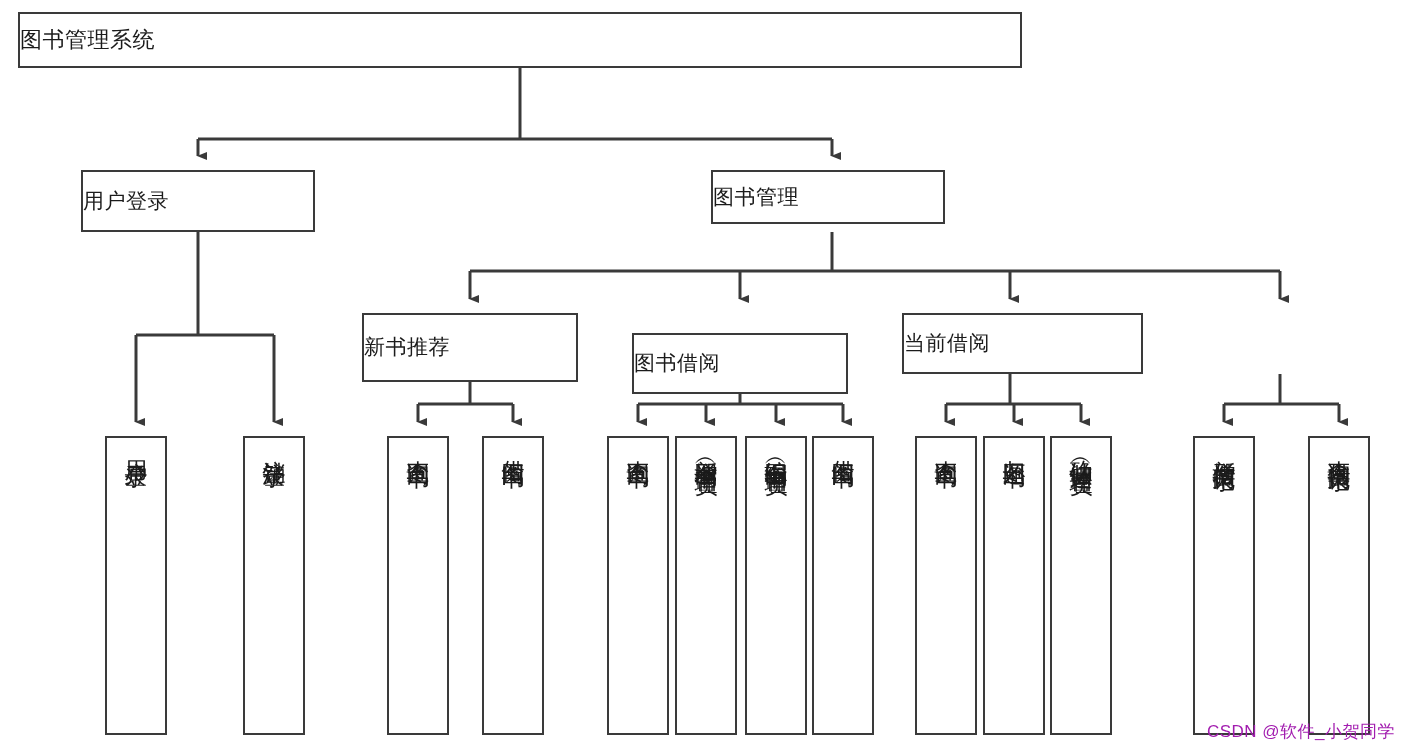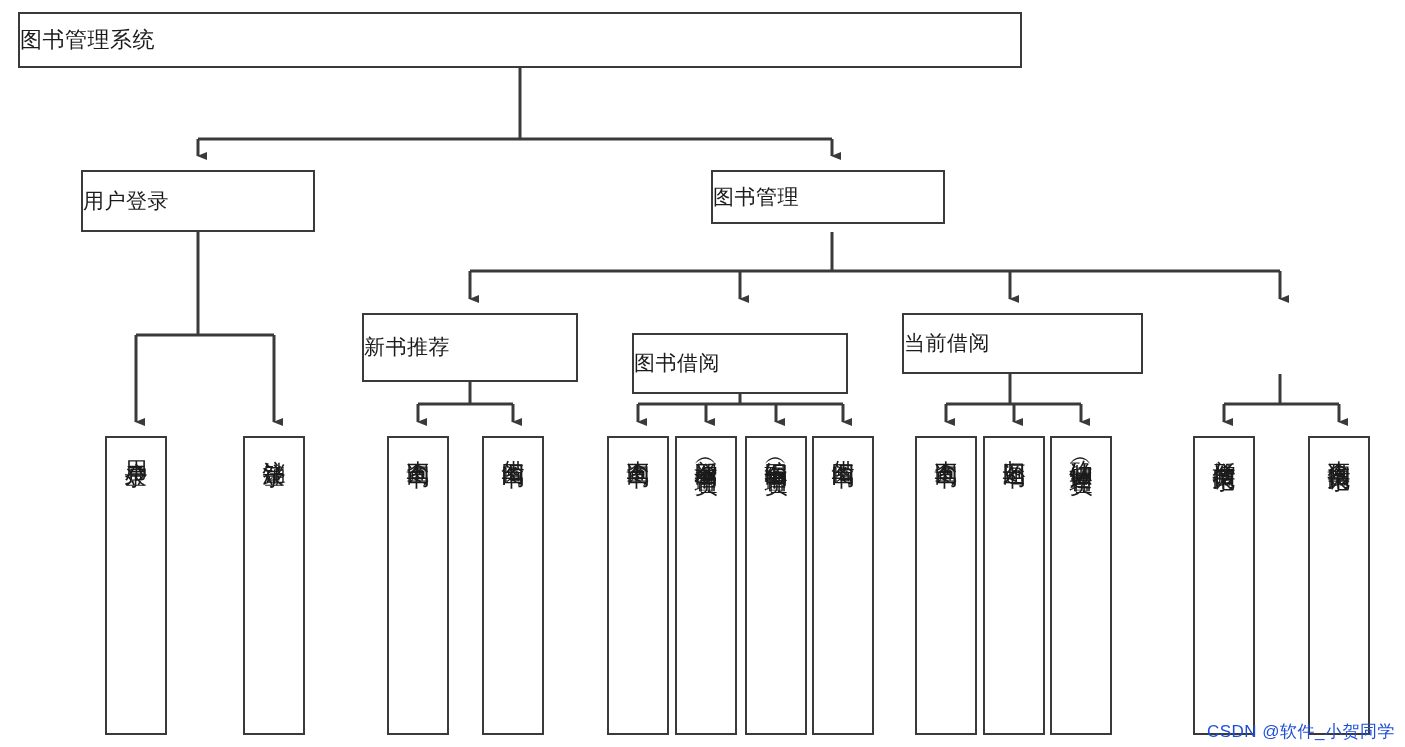--- a/index.html
+++ b/index.html
@@ -61,21 +61,21 @@
     font-size: 23px;
     line-height: 1.0;
     letter-spacing: 2px;
     white-space: nowrap;
   }
   .watermark {
     position: absolute;
     right: 10px;
     bottom: 4px;
     font-size: 17px;
-    color: #1d4ed8;
+    color: #a21caf;
     white-space: nowrap;
     user-select: none;
     letter-spacing: 0.5px;
   }
 </style>
 </head>
 <body>
 
 <div id="diagram-root">
 

